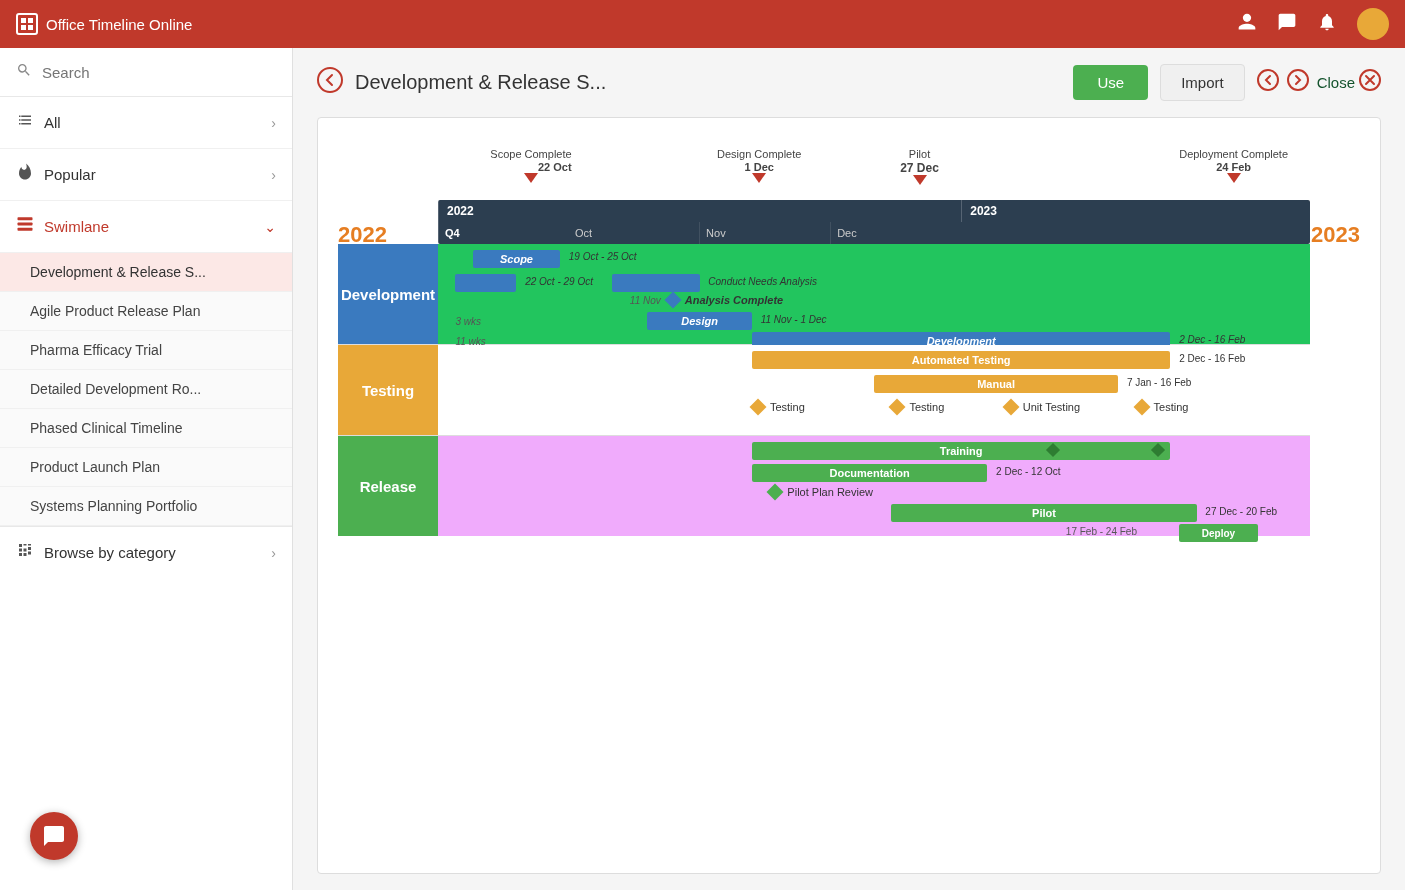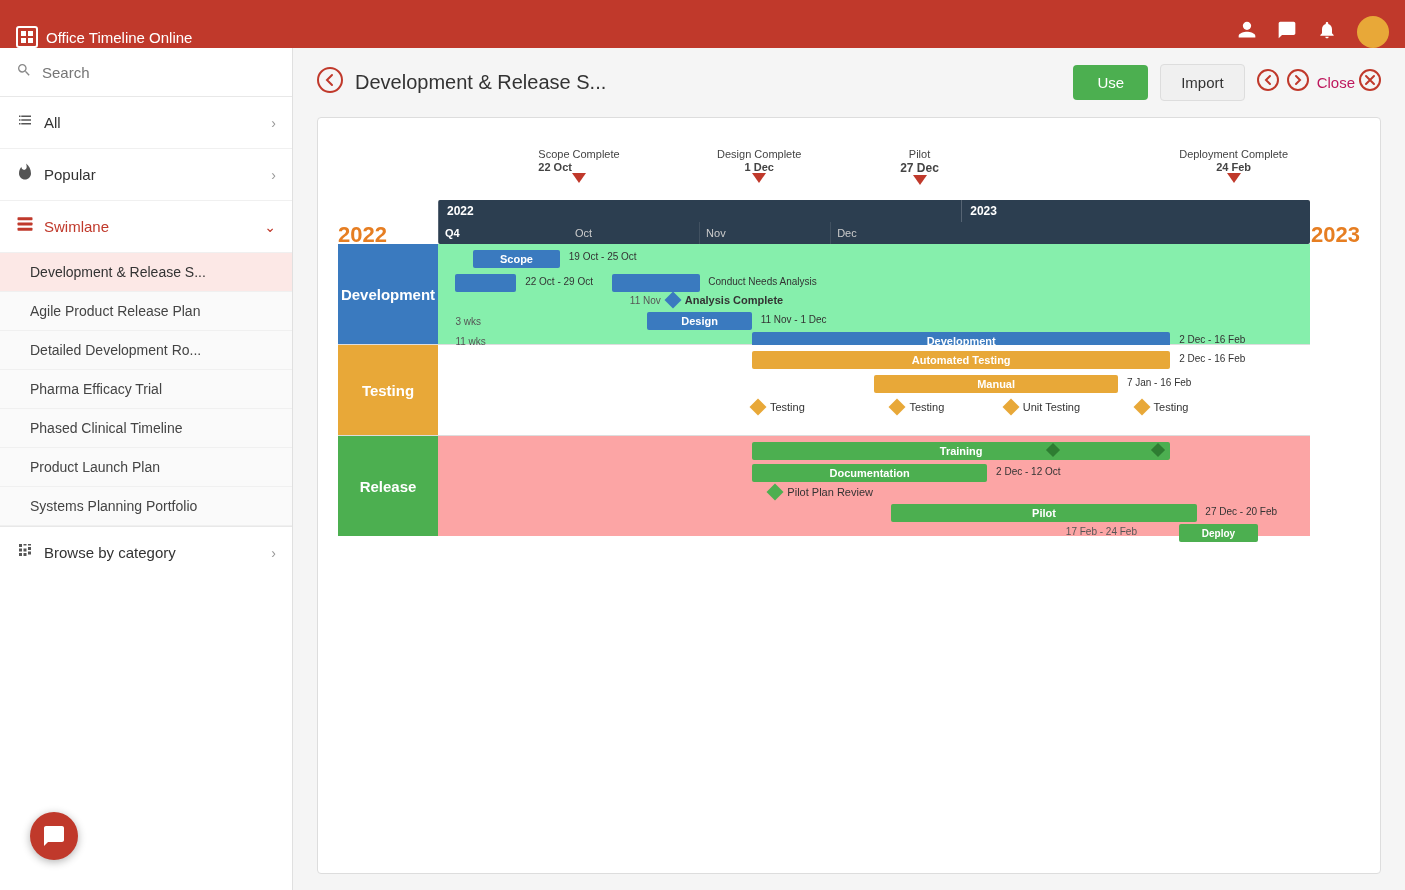--- a/index.html
+++ b/index.html
@@ -3,21 +3,21 @@
   <meta charset="utf-8">
   <style>
     * { box-sizing: border-box; margin: 0; padding: 0; }
     body { font-family: 'Segoe UI', Arial, sans-serif; background: #f5f5f5; width: 1405px; height: 890px; overflow: hidden; display: flex; flex-direction: column; }
 
     
     .top-nav {
       background: #c0392b;
       height: 48px;
       display: flex;
-      align-items: flex-end;
+      align-items: center;
       padding: 0 16px;
       gap: 10px;
       flex-shrink: 0;
     }
     .top-nav-logo {
       display: flex;
       align-items: center;
       gap: 8px;
       color: white;
       font-size: 15px;
@@ -182,21 +182,21 @@
       background: none;
       border: none;
       color: #c0392b;
       font-size: 20px;
       cursor: pointer;
     }
     .content-header-close {
       display: flex;
       align-items: center;
       gap: 4px;
-      color: #be185d;
+      color: #14532d;
       font-size: 15px;
       cursor: pointer;
     }
     .content-header-close-x {
       color: #c0392b;
       font-size: 20px;
     }
 
     
     .timeline-preview {
@@ -304,22 +304,22 @@
             <rect x="2" y="17" width="20" height="4" rx="1"></rect>
           </svg>
       </span>
       <span class="sidebar-nav-label">Swimlane</span>
       <span class="sidebar-nav-chevron">⌄</span>
     </div>
 
     <div class="sidebar-sub-items">
       <div class="sidebar-sub-item active">Development &amp; Release S...</div>
       <div class="sidebar-sub-item">Agile Product Release Plan</div>
+      <div class="sidebar-sub-item">Pharma Efficacy Trial</div>
       <div class="sidebar-sub-item">Detailed Development Ro...</div>
-      <div class="sidebar-sub-item">Pharma Efficacy Trial</div>
       <div class="sidebar-sub-item">Phased Clinical Timeline</div>
       <div class="sidebar-sub-item">Product Launch Plan</div>
       <div class="sidebar-sub-item">Systems Planning Portfolio</div>
     </div>
 
     <div class="sidebar-browse">
       <span class="sidebar-browse-icon">
         <svg width="18" height="18" fill="#555" viewBox="0 0 24 24">
             <path d="M4 8h4V4H4v4zm6 12h4v-4h-4v4zm-6 0h4v-4H4v4zm0-6h4v-4H4v4zm6 0h4v-4h-4v4zm6-12v4h4V4h-4zm-6 4h4V4h-4v4zm6 6h4v-4h-4v4zm0 6h4v-4h-4v4z"></path>
           </svg>
@@ -367,21 +367,21 @@
     </div>
 
     <div class="timeline-preview">
       <div style="position:relative; padding: 30px 70px 20px 20px;">
 
         <div style="position:absolute; left:20px; top: 104px; font-size:22px; font-weight:700; color:#e67e22;">2022</div>
         <div style="position:absolute; right:20px; top: 104px; font-size:22px; font-weight:700; color:#e67e22;">2023</div>
 
         <div style="position:relative; height:52px; margin-left:100px; margin-right:0;">
 
-          <div style="position:absolute; left:6%; text-align:left;margin-left:48px;">
+          <div style="position:absolute; left:6%; text-align:right;">
             <div style="font-size:11px; line-height:1.2; color:#444;">Scope Complete</div>
             <div style="font-size:11px; font-weight:600; color:#444;">22 Oct</div>
             <div style="width:0;height:0;border-left:7px solid transparent;border-right:7px solid transparent;border-top:10px solid #c0392b;margin:0 auto;"></div>
           </div>
 
           <div style="position:absolute; left:32%; text-align:center;">
             <div style="font-size:11px; line-height:1.2; color:#444;">Design Complete</div>
             <div style="font-size:11px; font-weight:600; color:#444;">1 Dec</div>
             <div style="width:0;height:0;border-left:7px solid transparent;border-right:7px solid transparent;border-top:10px solid #c0392b;margin:0 auto;"></div>
           </div>
@@ -415,21 +415,21 @@
 
           <div style="display:flex; flex-direction:column; flex:2;">
             <div style="display:flex; height:22px;">
               <div style="flex:1; display:flex; align-items:center; padding-left:8px; font-size:12px; font-weight:600; color:white; border-left:1px solid rgba(255,255,255,0.2);">2023</div>
             </div>
           </div>
         </div>
 
         <div style="display:flex; border-bottom:1px solid #ddd; min-height:100px;">
           <div style="width:100px; display:flex; align-items:center; justify-content:center; background:#3a7abf; color:white; font-size:15px; font-weight:600; flex-shrink:0;">Development</div>
-          <div style="flex:1; position:relative; background:#86efac; min-height:100px;">
+          <div style="flex:1; position:relative; background:#22c55e; min-height:100px;font-style:italic;">
 
             <div style="position:absolute; top:6px; left:4%; width:10%; height:18px; background:#3a7abf; border-radius:2px; display:flex; align-items:center; justify-content:center; font-size:11px; color:white; font-weight:600;">Scope</div>
             <div style="position:absolute; top:7px; left:15%; font-size:10px; color:#333; white-space:nowrap;">19 Oct - 25 Oct</div>
 
             <div style="position:absolute; top:30px; left:2%; width:7%; height:18px; background:#3a7abf; border-radius:2px;"></div>
             <div style="position:absolute; top:32px; left:10%; font-size:10px; color:#333; white-space:nowrap;">22 Oct - 29 Oct</div>
             <div style="position:absolute; top:30px; left:20%; width:10%; height:18px; background:#3a7abf; border-radius:2px;"></div>
             <div style="position:absolute; top:32px; left:31%; font-size:10px; color:#333; white-space:nowrap;">Conduct Needs Analysis</div>
 
             <div style="position:absolute; top:50px; left:22%; display:flex; align-items:center; gap:6px;">
@@ -472,21 +472,21 @@
             </div>
             <div style="position:absolute; top:56px; left:80%; display:flex; align-items:center; gap:6px;">
               <div style="width:12px; height:12px; background:#e8a838; transform:rotate(45deg); flex-shrink:0;"></div>
               <div style="font-size:11px; color:#333; font-weight:500;">Testing</div>
             </div>
           </div>
         </div>
 
         <div style="display:flex; min-height:100px;">
           <div style="width:100px; display:flex; align-items:center; justify-content:center; background:#4caf50; color:white; font-size:15px; font-weight:600; flex-shrink:0;">Release</div>
-          <div style="flex:1; position:relative; background:#fca5a5; min-height:100px;padding-left:8px;">
+          <div style="flex:1; position:relative; background:#f0abfc; min-height:100px;padding-left:8px;">
 
             <div style="position:absolute; top:6px; left:36%; width:48%; height:18px; background:#4caf50; border-radius:2px; display:flex; align-items:center; justify-content:center; font-size:11px; color:white; font-weight:600;">Training</div>
 
             <div style="position:absolute; top:9px; left:70%; width:10px; height:10px; background:#2e7d32; transform:rotate(45deg);"></div>
             <div style="position:absolute; top:9px; left:82%; width:10px; height:10px; background:#2e7d32; transform:rotate(45deg);"></div>
 
             <div style="position:absolute; top:28px; left:36%; width:27%; height:18px; background:#4caf50; border-radius:2px; display:flex; align-items:center; justify-content:center; font-size:11px; color:white; font-weight:600;">Documentation</div>
             <div style="position:absolute; top:30px; left:64%; font-size:10px; color:#333; white-space:nowrap;">2 Dec - 12 Oct</div>
 
             <div style="position:absolute; top:50px; left:38%; display:flex; align-items:center; gap:6px;">

